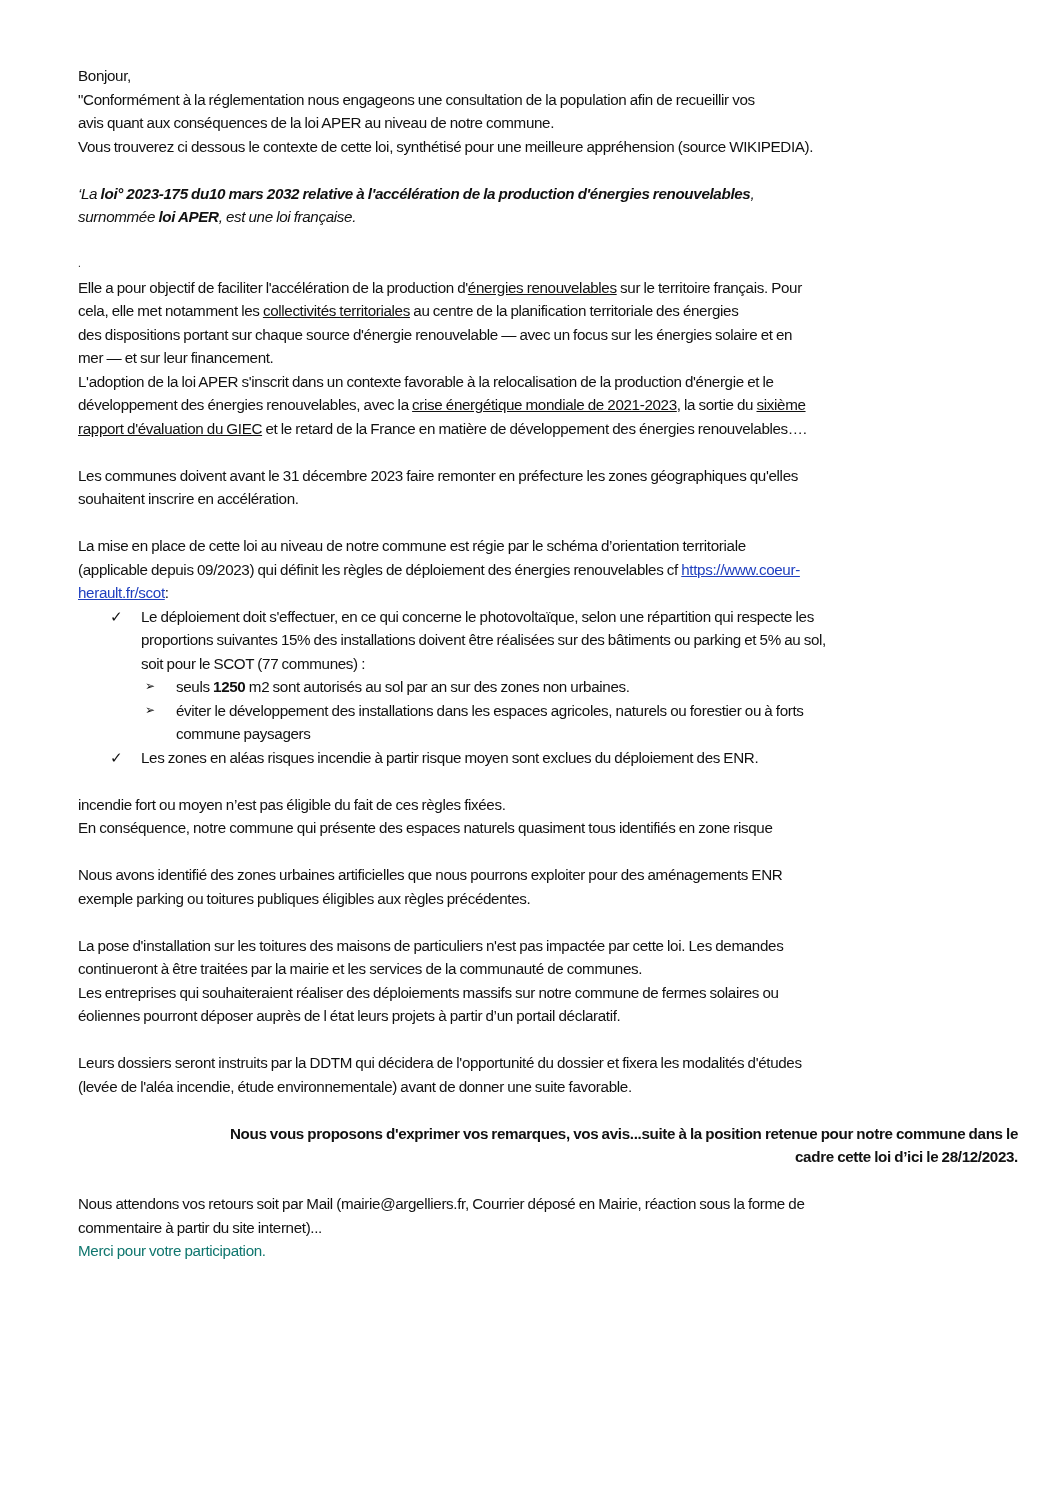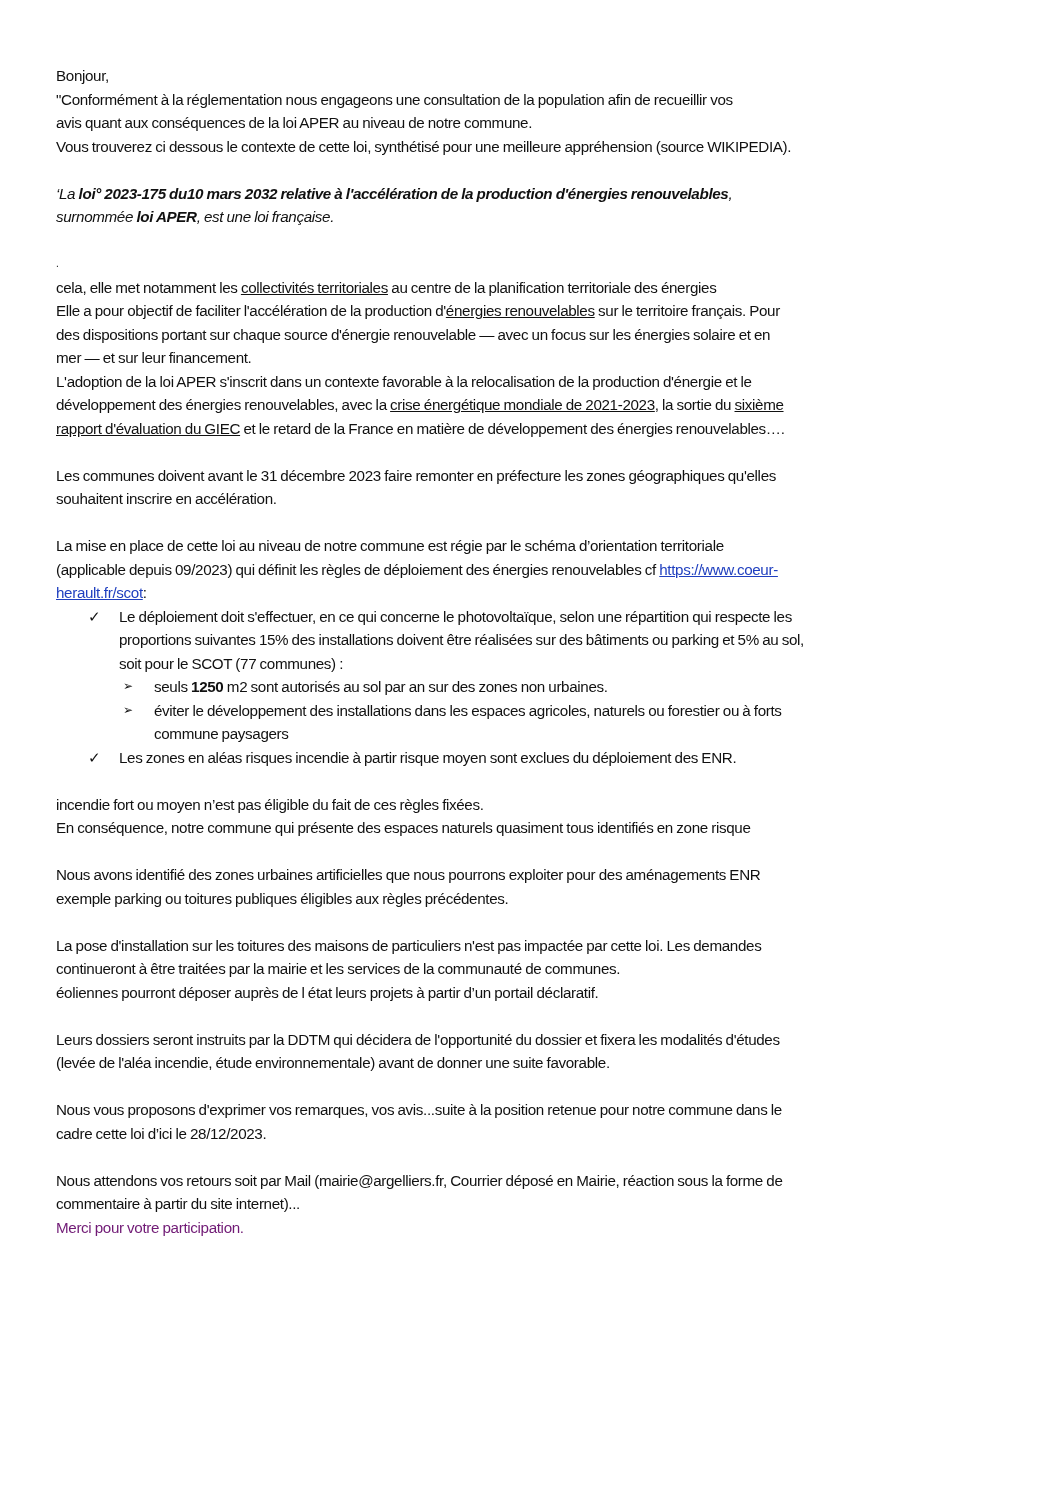--- a/index.html
+++ b/index.html
@@ -1,27 +1,27 @@
 <!DOCTYPE html>
 <html><head>
 <meta charset="utf-8">
 <style>
   html, body { margin: 0; padding: 0; background: #ffffff; }
   body { width: 1058px; height: 1497px; position: relative; overflow: hidden; }
   .page {
-    position: absolute; left: 56px; top: 64px; width: 940px;
+    position: absolute; left: 78px; top: 64px; width: 940px;
     font-family: "Liberation Sans", sans-serif;
     font-size: 15.2px; line-height: 23.5px; color: #111;
     letter-spacing: -0.35px; word-spacing: -0.5px;
   }
   .line { white-space: nowrap; display: block; }
   .blank { height: 23.5px; }
   .u { text-decoration: underline; }
   .link { color: #1f3fbf; text-decoration: underline; text-align: right; }
-  .b { font-weight: normal; }
+  .b { font-weight: bold; text-align: right; }
   .i { font-style: italic; }
   .ul-check { margin: 0; padding: 0; list-style: none; }
   .li1 { position: relative; padding-left: 63px; }
   .li2 { position: relative; padding-left: 98px; }
   .mark1 { position: absolute; left: 32px; top: 0; }
   .mark2 { position: absolute; left: 67px; top: 0; font-size: 12px; }
 </style>
 </head>
 <body>
 
@@ -30,22 +30,22 @@
   <span class="line">"Conformément à la réglementation nous engageons une consultation de la population afin de recueillir vos</span>
   <span class="line">avis  quant aux conséquences de la loi APER au niveau de notre commune.</span>
   <span class="line">Vous trouverez ci dessous le contexte de cette loi, synthétisé pour une meilleure appréhension (source WIKIPEDIA).</span>
   <div class="blank"></div>
 
   <span class="line i"><span>‘La </span><b>loi</b><b>° 2023-175 du10 mars 2032 relative à l'accélération de la production d'énergies renouvelables</b><span>,</span></span>
   <span class="line i"><span>surnommée </span><b>loi APER</b><span>, est une loi française.</span></span>
   <div class="blank"></div>
   <span class="line" style="font-size:10px;line-height:23.5px">.</span>
 
+  <span class="line"><span>Elle a pour objectif de faciliter l'accélération de la production d'</span><span class="u">énergies renouvelables</span><span> sur le territoire français. Pour</span></span>
   <span class="line"><span>cela, elle met notamment les </span><span class="u">collectivités territoriales</span><span> au centre de la planification territoriale des énergies</span></span>
-  <span class="line"><span>Elle a pour objectif de faciliter l'accélération de la production d'</span><span class="u">énergies renouvelables</span><span> sur le territoire français. Pour</span></span>
   <span class="line">des dispositions portant sur chaque source d'énergie renouvelable — avec un focus sur les énergies solaire et en</span>
   <span class="line">mer — et sur leur financement.</span>
 
   <span class="line">L'adoption de la loi APER s'inscrit dans un contexte favorable à la relocalisation de la production d'énergie et le</span>
   <span class="line"><span>développement des énergies renouvelables, avec la </span><span class="u">crise énergétique mondiale de 2021-2023</span><span>, la sortie du </span><span class="u">sixième</span></span>
   <span class="line"><span class="u">rapport d'évaluation du GIEC</span><span> et le retard de la France en matière de développement des énergies renouvelables….</span></span>
   <div class="blank"></div>
 
   <span class="line">Les communes doivent avant le 31 décembre 2023 faire remonter en préfecture les zones géographiques qu'elles</span>
   <span class="line">souhaitent inscrire en accélération.</span>
@@ -81,27 +81,28 @@
   <span class="line">incendie fort ou moyen n’est pas éligible du fait de ces règles fixées.</span>
   <span class="line">En conséquence, notre commune qui présente des espaces naturels quasiment tous identifiés en zone risque</span>
   <div class="blank"></div>
 
   <span class="line">Nous avons identifié des zones urbaines artificielles que nous pourrons exploiter pour des aménagements ENR</span>
   <span class="line">exemple parking ou toitures publiques éligibles aux règles précédentes.</span>
   <div class="blank"></div>
 
   <span class="line">La pose d'installation sur les toitures des maisons de particuliers n'est pas impactée par cette loi. Les demandes</span>
   <span class="line">continueront à être traitées par la mairie et les services de la communauté de communes.</span>
+  <span class="line">Les entreprises qui souhaiteraient réaliser des déploiements massifs sur notre commune de fermes solaires ou</span>
   <span class="line">éoliennes pourront déposer auprès de l état leurs projets à partir d’un portail déclaratif.</span>
   <div class="blank"></div>
 
   <span class="line">Leurs dossiers seront instruits par la DDTM qui décidera de l'opportunité du dossier et fixera les modalités d'études</span>
   <span class="line">(levée de l'aléa incendie, étude environnementale) avant de donner une suite favorable.</span>
   <div class="blank"></div>
 
   <span class="line b">Nous vous proposons d'exprimer vos remarques, vos avis...suite à la position retenue pour notre commune dans le</span>
   <span class="line b">cadre cette loi d’ici le 28/12/2023.</span>
   <div class="blank"></div>
 
   <span class="line">Nous attendons vos retours soit par Mail (mairie@argelliers.fr, Courrier déposé en Mairie, réaction sous la forme de</span>
   <span class="line">commentaire à partir du site internet)...</span>
-  <span class="line" style="color:#701a75">Merci pour votre participation.</span>
+  <span class="line" style="color:#0f766e">Merci pour votre participation.</span>
 </div>
 
 </body></html>

